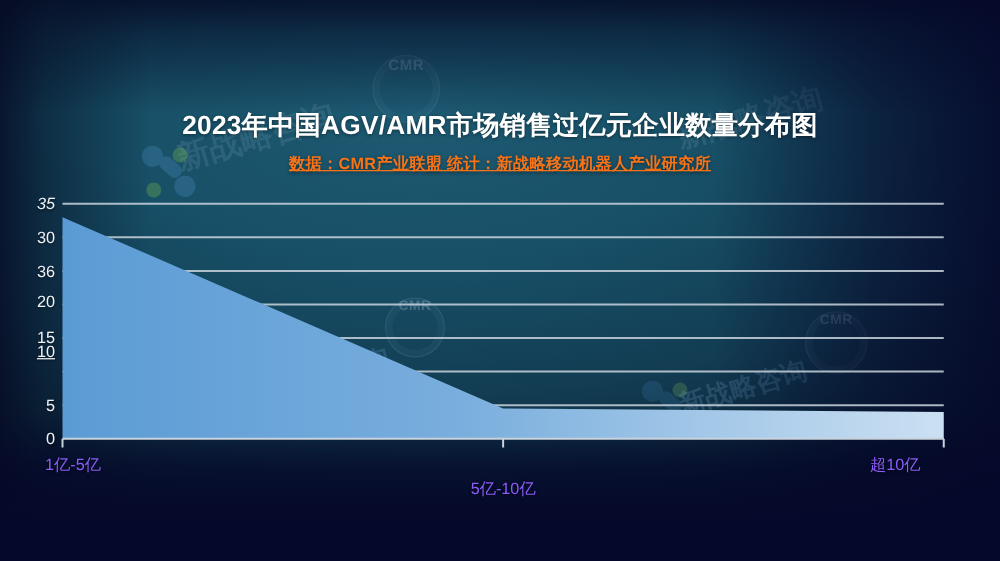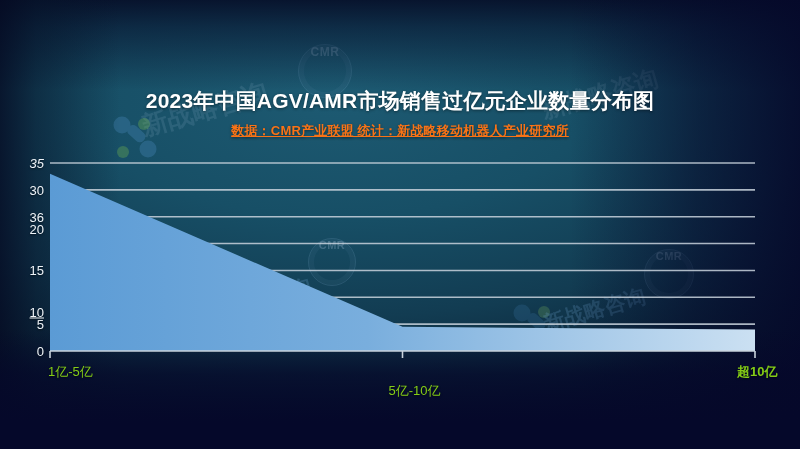--- a/index.html
+++ b/index.html
@@ -127,25 +127,24 @@
     text-align: right;
     font-size: 13px;
     color: #eef3f8;
     font-weight: 500;
     transform: translateY(-50%);
     text-shadow: 0 1px 2px rgba(0,0,0,0.5);
   }
   .xlabel {
     position: absolute;
     font-size: 13px;
-    color: #84cc16;
+    color: #8b5cf6;
     font-weight: 500;
     white-space: nowrap;
     text-shadow: 0 1px 2px rgba(0,0,0,0.5);
-    margin-left: 12px;
   }
 </style>
 </head>
 <body>
 
 <div id="stage">
 
   <div class="bg-base"></div>
 
   <div>
@@ -228,27 +227,27 @@
           <line x1="50" x2="755" y1="351" y2="351" stroke="#c9d3dd" stroke-width="1.6"></line>
           <line x1="50" x2="50" y1="351" y2="358" stroke="#c9d3dd" stroke-width="1.6"></line>
           <line x1="402.5" x2="402.5" y1="351" y2="358" stroke="#c9d3dd" stroke-width="1.6"></line>
           <line x1="755" x2="755" y1="351" y2="358" stroke="#c9d3dd" stroke-width="1.6"></line>
         </g>
     </svg>
 
     <div class="ylabels" id="ylabels">
         <div class="ylabel" style="top: 351px;">0</div>
         <div class="ylabel" style="top: 324.143px;">5</div>
-        <div class="ylabel" style="top: 312px; text-decoration: underline;">10</div>
+        <div class="ylabel" style="top: 281px; text-decoration: underline;">10</div>
         <div class="ylabel" style="top: 270.429px;">15</div>
-        <div class="ylabel" style="top: 229px; margin-left: 40px;">20</div>
+        <div class="ylabel" style="top: 241px; margin-left: 40px;">20</div>
         <div class="ylabel" style="top: 216.714px;">36</div>
         <div class="ylabel" style="top: 189.857px; margin-left: 32px;">30</div>
         <div class="ylabel" style="top: 163px; font-style: italic;">35</div>
       </div>
     <div id="xlabels">
         <div class="xlabel" style="top: 363px; left: 36px;">1亿-5亿</div>
         <div class="xlabel" style="top: 382px; left: 376.5px;">5亿-10亿</div>
-        <div class="xlabel" style="top: 363px; left: 725px; font-weight: bold;">超10亿</div>
+        <div class="xlabel" style="top: 363px; left: 696px;">超10亿</div>
       </div>
   </div>
 
 </div>
 
 </body></html>

